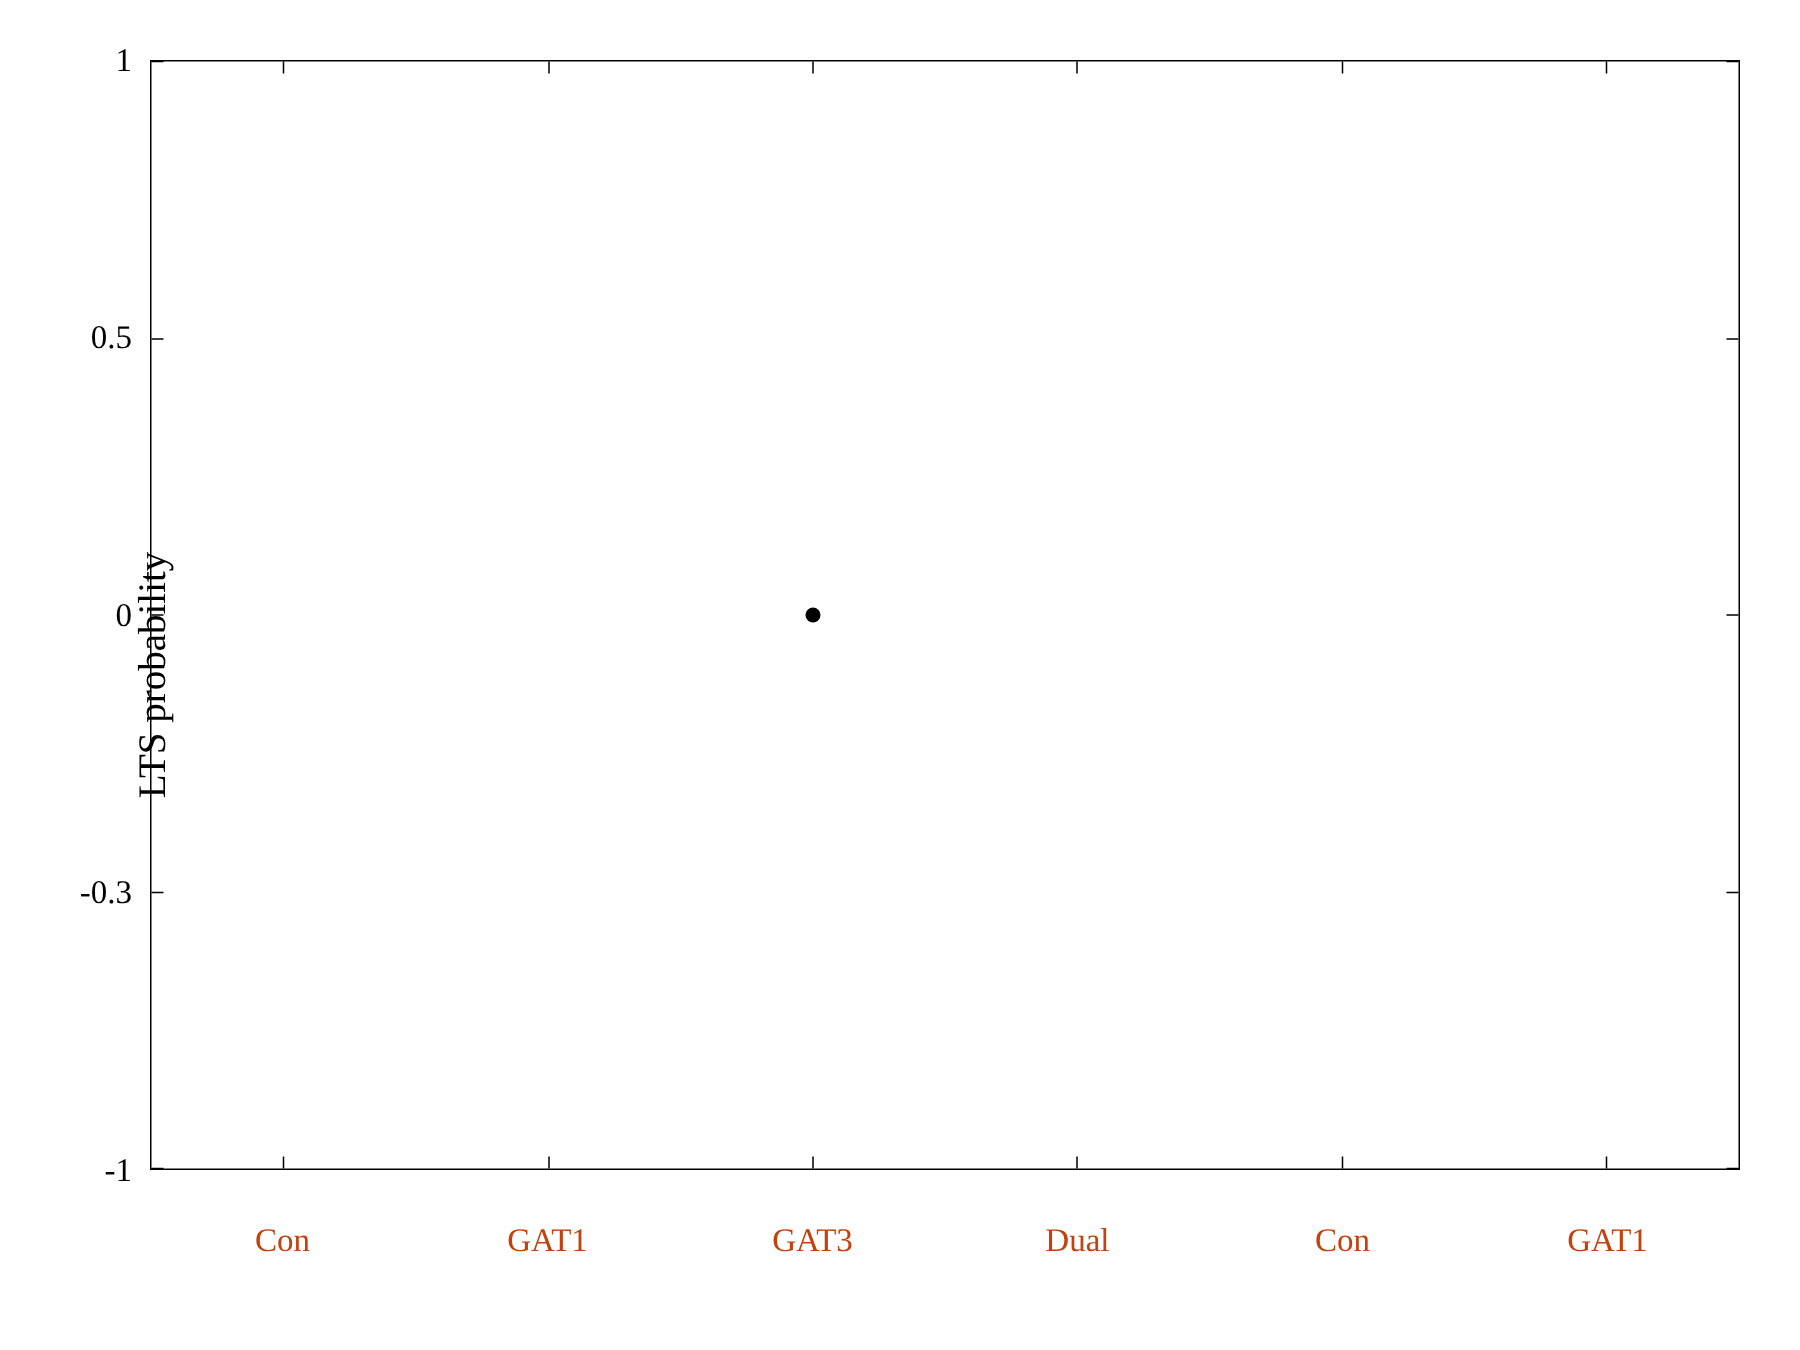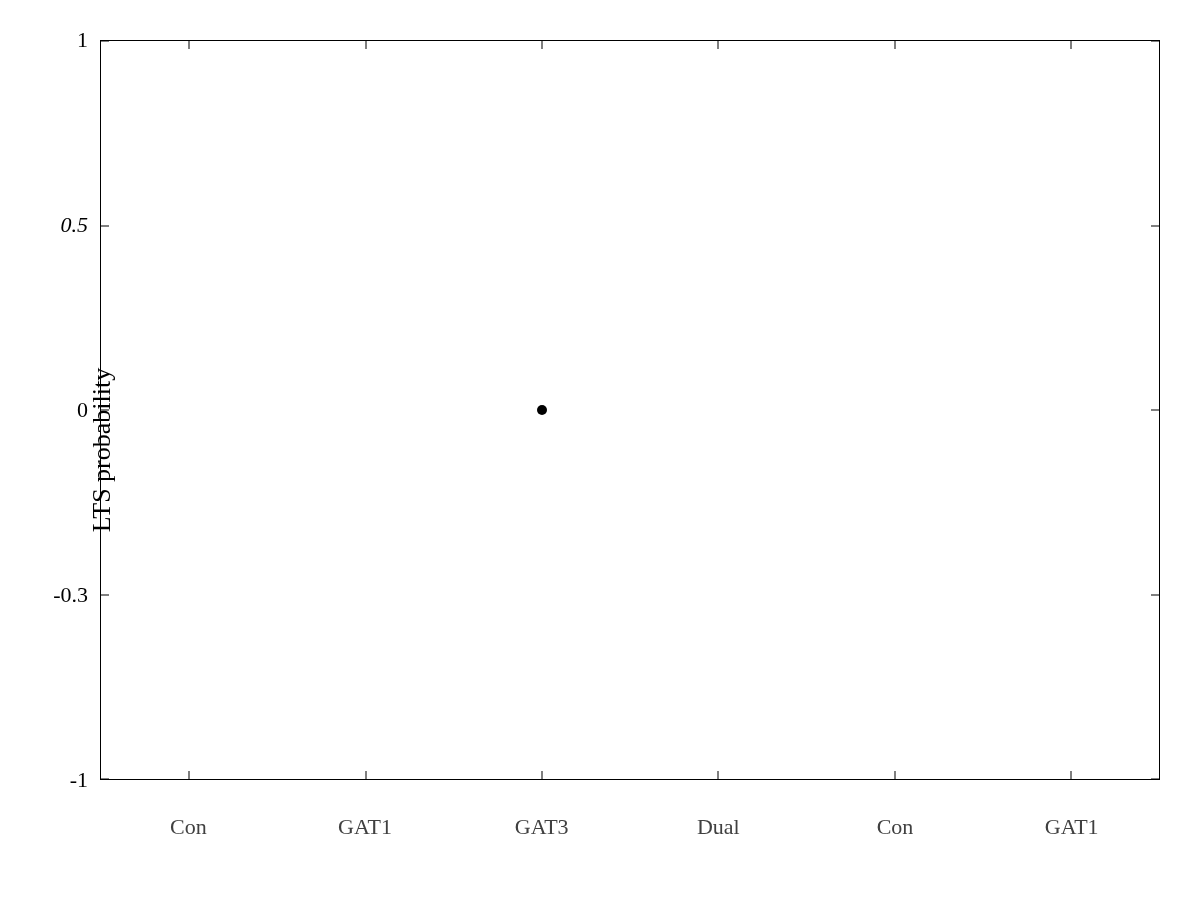--- a/index.html
+++ b/index.html
@@ -46,21 +46,21 @@
       bottom: 40px;
       left: 100px;
       right: 40px;
       height: 80px;
     }
     .x-label {
       position: absolute;
       bottom: 20px;
       transform: translateX(-50%);
       font-size: 22px;
-      color: #404040;
+      color: #c2410c;
       font-family: serif;
     }
     
     .y-axis-title {
       position: absolute;
       left: 20px;
       top: 50%;
       transform: translateY(-50%) rotate(-90deg);
       font-size: 26px;
       color: #000;
@@ -112,21 +112,21 @@
   </style>
 </head>
 <body>
 
 <div class="chart-container">
 
   <div class="y-axis-title">LTS probability</div>
 
   <div class="y-axis-labels">
     <span class="y-label" style="bottom: calc(100% - 0%);">1</span>
-    <span class="y-label" style="bottom: calc(100% - 25%); font-style: italic;">0.5</span>
+    <span class="y-label" style="bottom: calc(100% - 25%);">0.5</span>
     <span class="y-label" style="bottom: calc(100% - 50%);">0</span>
     <span class="y-label" style="bottom: calc(100% - 75%);">-0.3</span>
     <span class="y-label" style="bottom: calc(100% - 100%);">-1</span>
   </div>
 
   <div class="chart-area">
 
     <div class="tick-mark-left" style="top: 0%;"></div>
     <div class="tick-mark-right" style="top: 0%;"></div>
     <div class="tick-mark-left" style="top: 25%;"></div>

